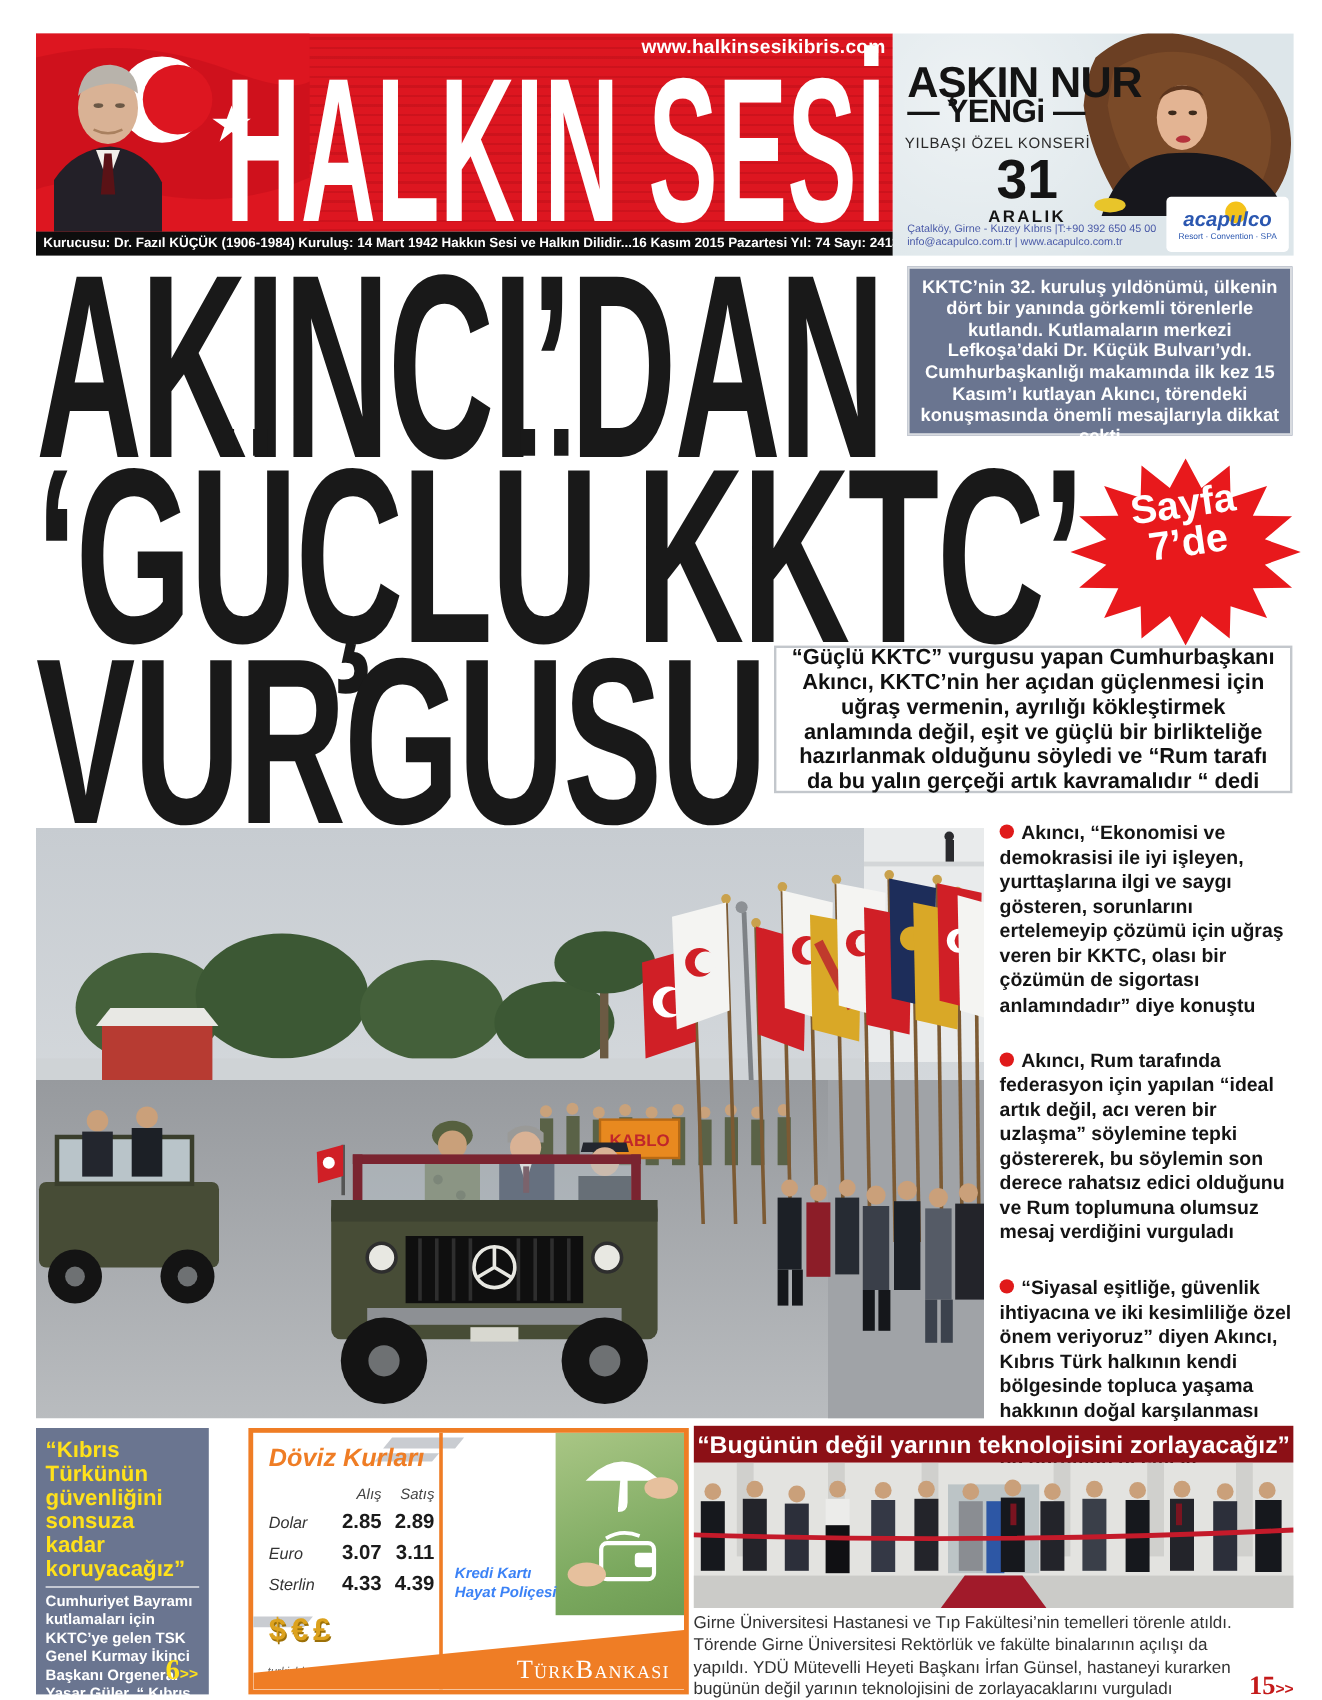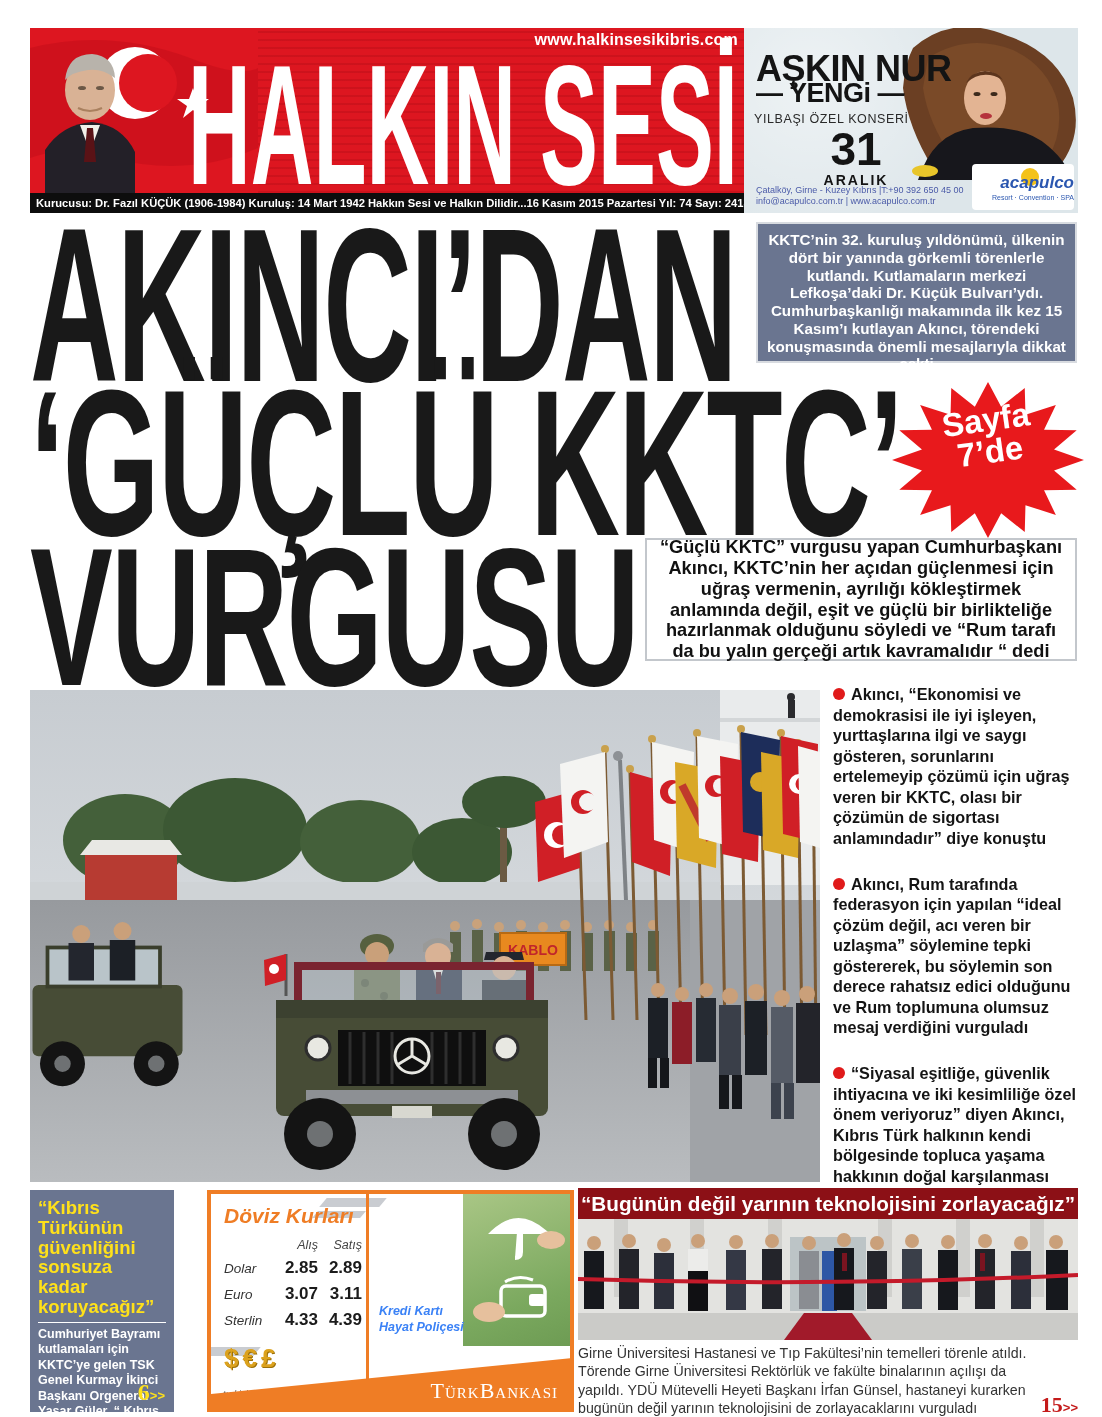--- a/index.html
+++ b/index.html
@@ -24,21 +24,21 @@
   .concert-ad{left:744px;top:28px;width:334px;height:185px;background:#dde6ea;overflow:hidden;
     background-image:radial-gradient(circle at 20% 30%,rgba(255,255,255,.5),transparent 60%);}
   .singer-svg{right:0;top:0;width:205px;height:152px;}
   .artist1{left:12px;top:20px;font-size:36px;font-weight:900;color:#141414;letter-spacing:-.5px;}
   .artist2{left:12px;top:50px;font-size:27px;font-weight:900;color:#141414;letter-spacing:-.5px;}
   .ad-sub{left:10px;top:84px;font-size:12.5px;color:#2a2a2a;letter-spacing:.6px;}
   .ad-day{left:52px;top:98px;width:120px;text-align:center;font-size:46px;font-weight:900;color:#141414;line-height:1;}
   .ad-month{left:52px;top:144px;width:120px;text-align:center;font-size:14px;font-weight:900;color:#141414;letter-spacing:2px;}
   .ad-contact{left:12px;bottom:5px;font-size:9px;color:#4a5aa8;line-height:1.3;}
   .ad-brand{right:4px;bottom:3px;width:102px;height:46px;background:#fff;border-radius:4px;
-    display:flex;flex-direction:column;align-items:flex-end;justify-content:center;}
+    display:flex;flex-direction:column;align-items:center;justify-content:center;}
   .ad-brand-name{font-size:17px;font-weight:bold;font-style:italic;color:#2b57b0;position:relative;z-index:1;line-height:1;}
   .sun-dot{position:absolute;width:18px;height:18px;border-radius:50%;background:#f4c21a;top:4px;left:50%;margin-left:-2px;z-index:0;}
   .ad-brand-tag{font-size:7px;color:#2b57b0;margin-top:3px;z-index:1;}
 
   
   .h-line text{font-family:"Liberation Sans",sans-serif;font-weight:bold;fill:#191919;letter-spacing:-2px;}
   .h1{left:28px;top:221px;width:712px;height:166px;}
   .h2{left:28px;top:383px;width:878px;height:158px;}
   .h3{left:28px;top:541px;width:614px;height:150px;}
 
@@ -386,21 +386,21 @@
       <path d="M116,16 L94,22 L95,48 L116,42 Z" fill="#d01f26"></path>
       <circle cx="104" cy="31" r="5" fill="#fff"></circle>
     </g>
   </svg>
 
   <div class="abs bullets">
     <div class="bullet">
       <span class="dot"></span><span>Akıncı, “Ekonomisi ve demokrasisi ile iyi işleyen, yurttaşlarına ilgi ve saygı gösteren, sorunlarını ertelemeyip çözümü için uğraş veren bir KKTC, olası bir çözümün de sigortası anlamındadır” diye konuştu</span>
     </div>
     <div class="bullet">
-      <span class="dot"></span><span>Akıncı, Rum tarafında federasyon için yapılan “ideal çözüm değil, acı veren bir uzlaşma” söylemine tepki göstererek, bu söylemin son derece rahatsız edici olduğunu ve Rum toplumuna olumsuz mesaj verdiğini vurguladı</span>
+      <span class="dot"></span><span>Akıncı, Rum tarafında federasyon için yapılan “ideal artık değil, acı veren bir uzlaşma” söylemine tepki göstererek, bu söylemin son derece rahatsız edici olduğunu ve Rum toplumuna olumsuz mesaj verdiğini vurguladı</span>
     </div>
     <div class="bullet">
       <span class="dot"></span><span>“Siyasal eşitliğe, güvenlik ihtiyacına ve iki kesimliliğe özel önem veriyoruz” diyen Akıncı, Kıbrıs Türk halkının kendi bölgesinde topluca yaşama hakkının doğal karşılanması gerektiğine inandıklarını çünkü bu durumun geçmişte yaşananlardan doğan bir ihtiyaç olduğunu ifade etti</span>
     </div>
   </div>
 
   <div class="abs security-box">
     <div class="sec-head">“Kıbrıs Türkünün güvenliğini sonsuza kadar koruyacağız”</div>
     <hr class="sec-rule">
     <div class="sec-body">Cumhuriyet Bayramı kutlamaları için KKTC’ye gelen TSK Genel Kurmay İkinci Başkanı Orgeneral Yaşar Güler, “ Kıbrıs Türk halkının bekası ve güvenliğinin sonsuza dek teminatı olmaya devam edeceğiz” dedi</div>

